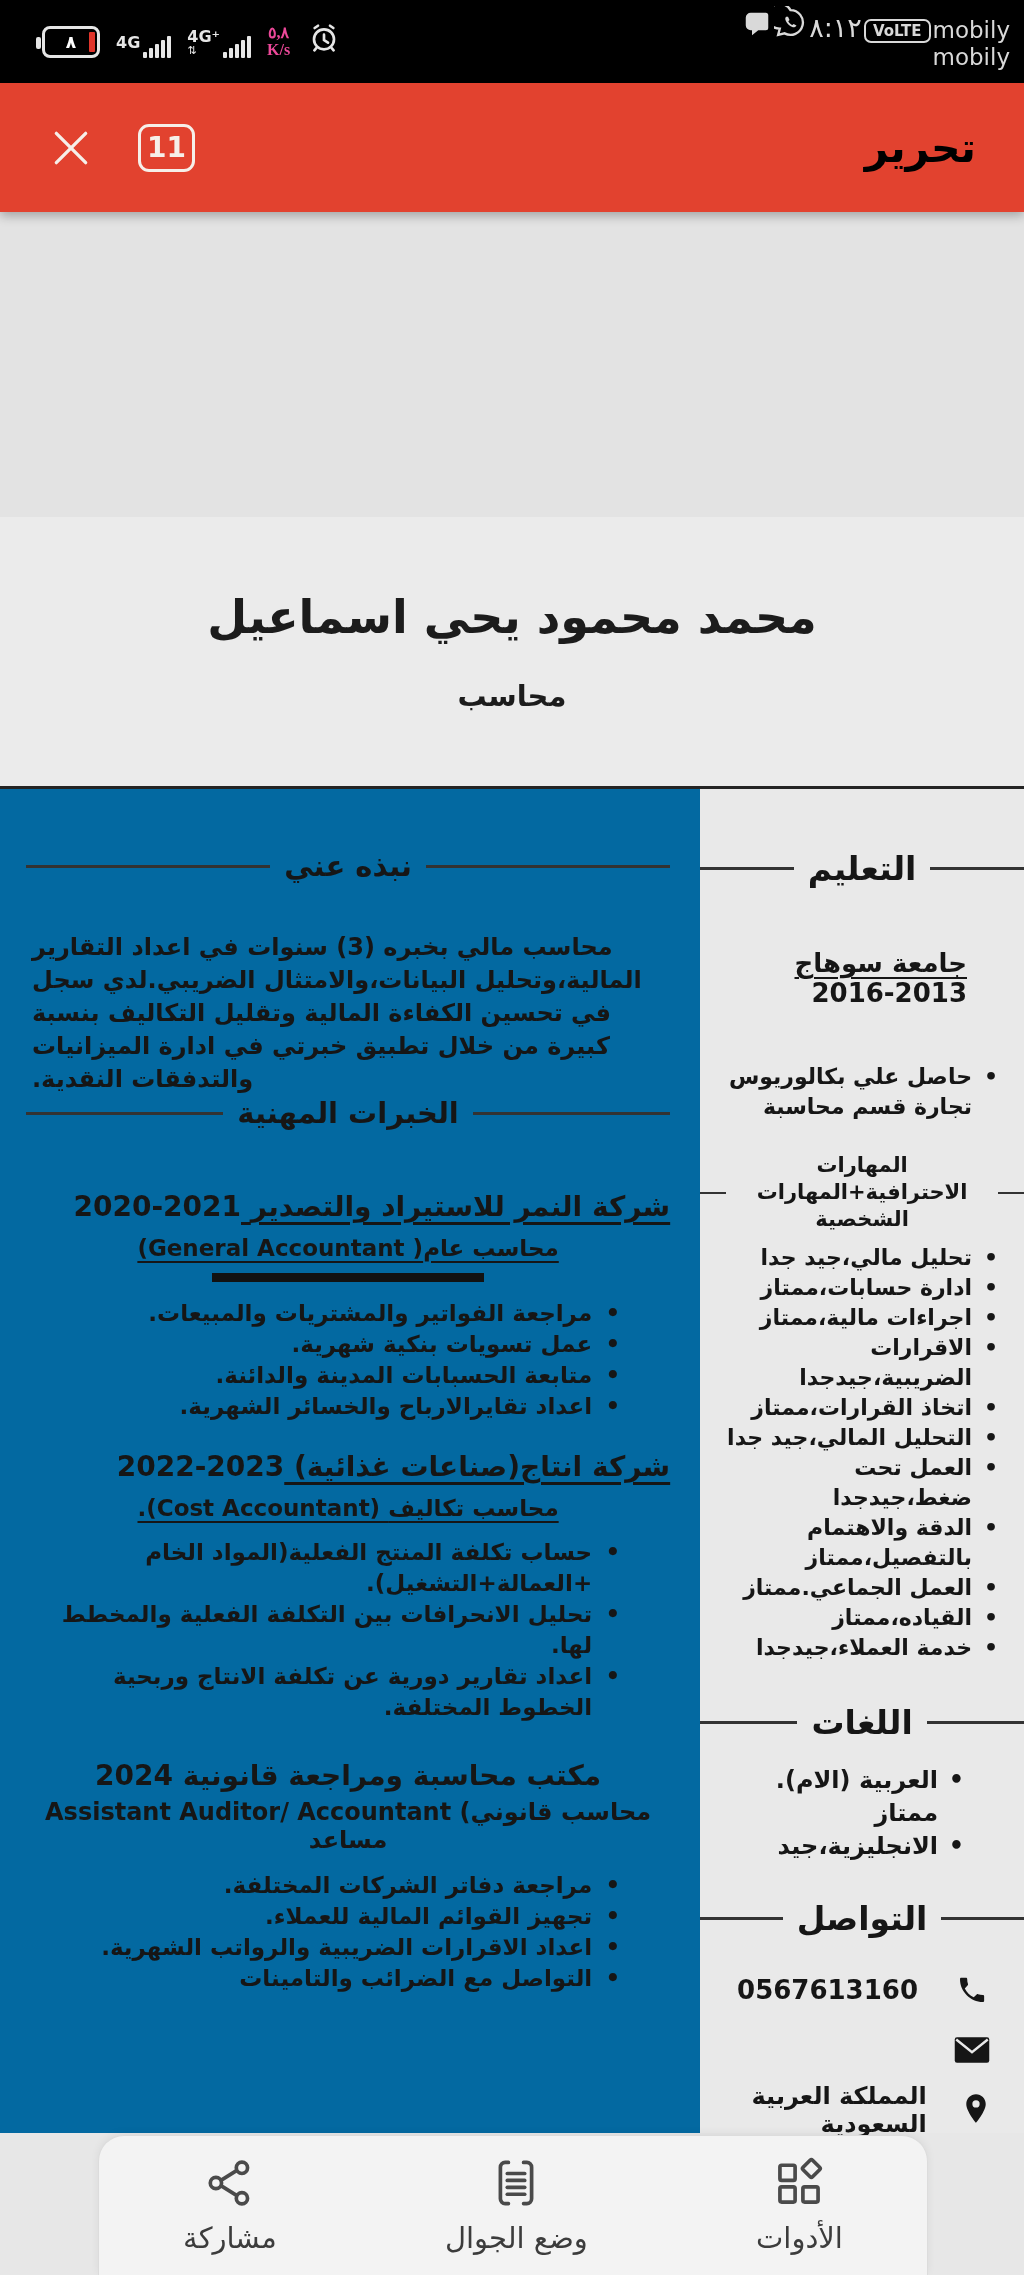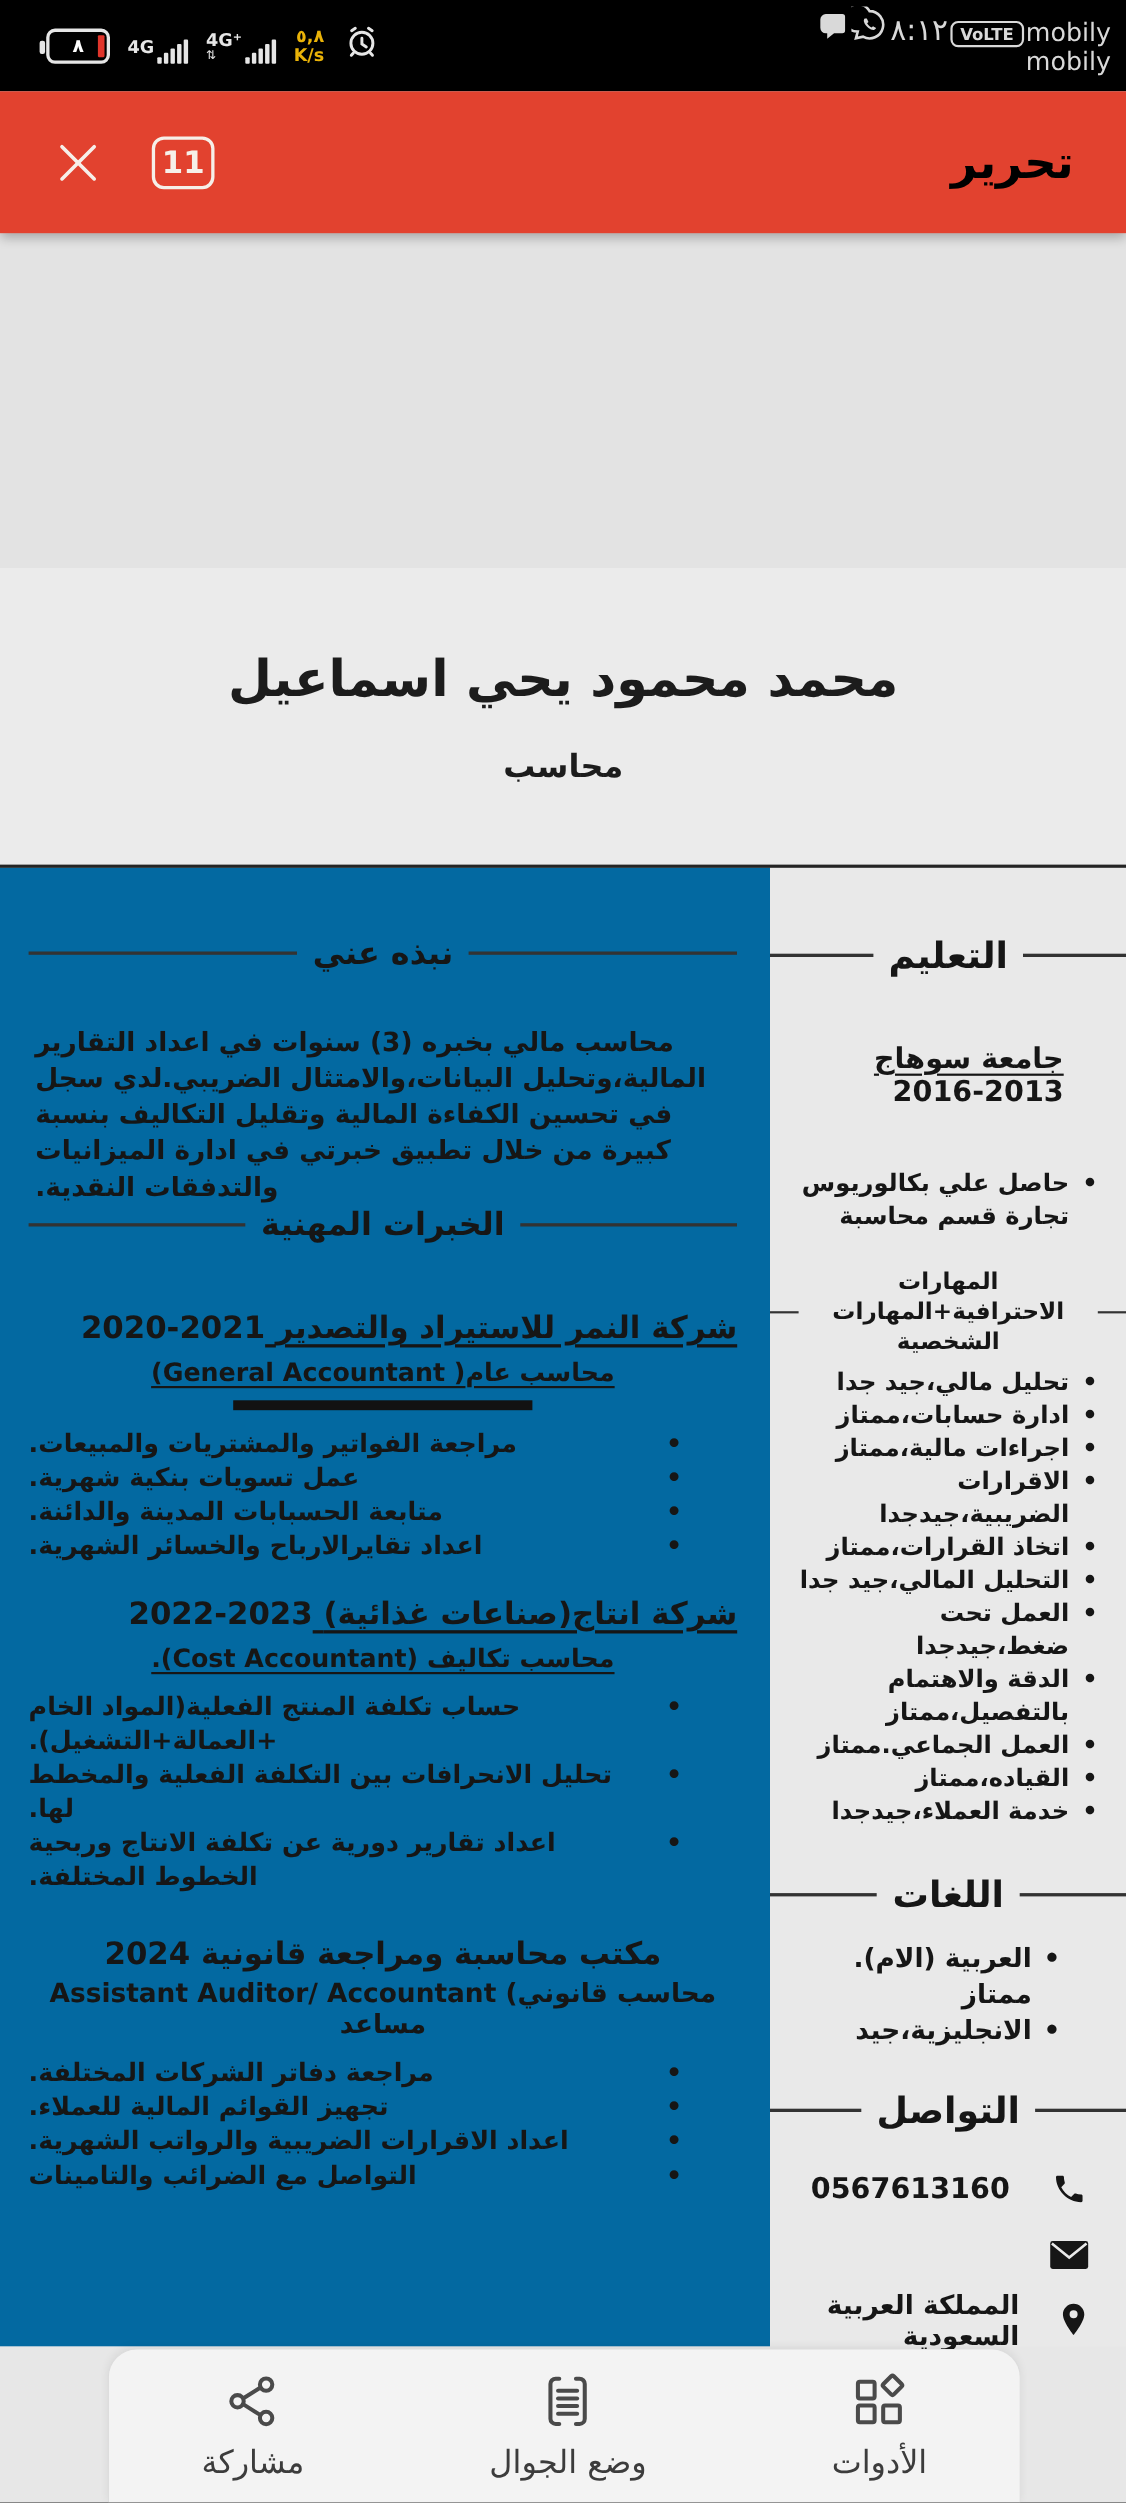--- a/index.html
+++ b/index.html
@@ -13,21 +13,21 @@
   .sb-left{position:absolute;left:42px;top:22px;display:flex;align-items:flex-end;gap:16px;direction:ltr;}
   .battery{position:relative;width:58px;height:32px;border:3px solid #e6e6e6;border-radius:8px;display:flex;align-items:center;justify-content:center;}
   .battery::before{content:"";position:absolute;left:-9px;top:8px;width:5px;height:12px;background:#e6e6e6;border-radius:2px;}
   .battery .lvl{color:#fff;font-size:17px;font-weight:700;line-height:1;}
   .battery .red{position:absolute;right:2px;top:3px;width:6px;height:20px;background:#e0352b;border-radius:1px;}
   .net{display:flex;align-items:flex-end;gap:3px;}
   .net .lbl{font-size:16px;font-weight:700;line-height:14px;color:#e6e6e6;align-self:flex-start;}
   .net .lbl small{display:block;font-size:11px;font-weight:400;letter-spacing:-1px;}
   .bars{display:flex;align-items:flex-end;gap:2px;}
   .bars i{display:block;width:4px;background:#e6e6e6;border-radius:1px;}
-  .speed{font-size:16px;line-height:17px;color:#eab308;text-align:right;font-weight:700;}
+  .speed{font-size:16px;line-height:17px;color:#ec4899;text-align:center;font-weight:700;font-family:Liberation Serif, serif;}
   .alarm{margin-left:2px;}
   .sb-right{position:absolute;right:14px;top:6px;display:flex;flex-direction:column;align-items:flex-end;direction:ltr;}
   .sb-row1{display:flex;align-items:flex-end;gap:2px;}
   .sb-time{font-size:27px;color:#d9d9d9;}
   .volte{border:2px solid #d9d9d9;border-radius:7px;font-size:15px;font-weight:700;padding:1px 7px;color:#d9d9d9;}
   .carrier{font-size:23px;color:#d9d9d9;}
   .sb-row2{margin-top:1px;}
   
   .appbar{position:relative;height:129px;background:#e2422f;display:flex;align-items:center;direction:ltr;
     box-shadow:0 4px 10px rgba(0,0,0,.28);z-index:5;padding:0 48px;}
@@ -50,21 +50,21 @@
   
   .about-p{margin:48px 6px 0 6px;font-size:24px;font-weight:700;line-height:33px;text-align:left;}
   
   .jtitle{margin:60px 0 0 0;font-size:28px;font-weight:800;text-align:right;
     text-decoration:underline;text-decoration-thickness:3px;text-underline-offset:6px;}
   .jtitle .years{direction:ltr;unicode-bidi:isolate;display:inline-block;}
   .jrole{margin-top:12px;font-size:23px;font-weight:800;text-align:center;direction:ltr;
     text-decoration:underline;text-decoration-thickness:2px;text-underline-offset:5px;}
   .jbar{width:272px;height:9px;background:#121212;margin:12px auto 0 auto;}
   ul.blist{list-style:none;margin:16px 0 0 0;padding:0 48px 0 0;}
-  ul.blist li{position:relative;padding-right:30px;font-size:23px;font-weight:700;line-height:31px;text-align:left;}
+  ul.blist li{position:relative;padding-right:30px;font-size:23px;font-weight:700;line-height:31px;text-align:right;}
   ul.blist li::before{content:"•";position:absolute;right:2px;top:0;}
   .jtitle.center{text-align:center;text-decoration:none;}
   .jrole.no-u{text-decoration:none;font-size:24px;margin-top:6px;}
   .mt28{margin-top:28px;} .mt36l{margin-top:36px;} .mt56l{margin-top:56px;}
   
   .side-col .sec-head{font-size:33px;margin-left:0;}
   .edu-line{margin:60px 57px 0 0;font-size:26px;font-weight:800;text-align:right;
     text-decoration:underline;text-decoration-thickness:2px;text-underline-offset:5px;}
   .edu-line .years{direction:ltr;unicode-bidi:isolate;display:inline-block;}
   ul.slist{list-style:none;margin:0;padding:0 26px 0 10px;}

